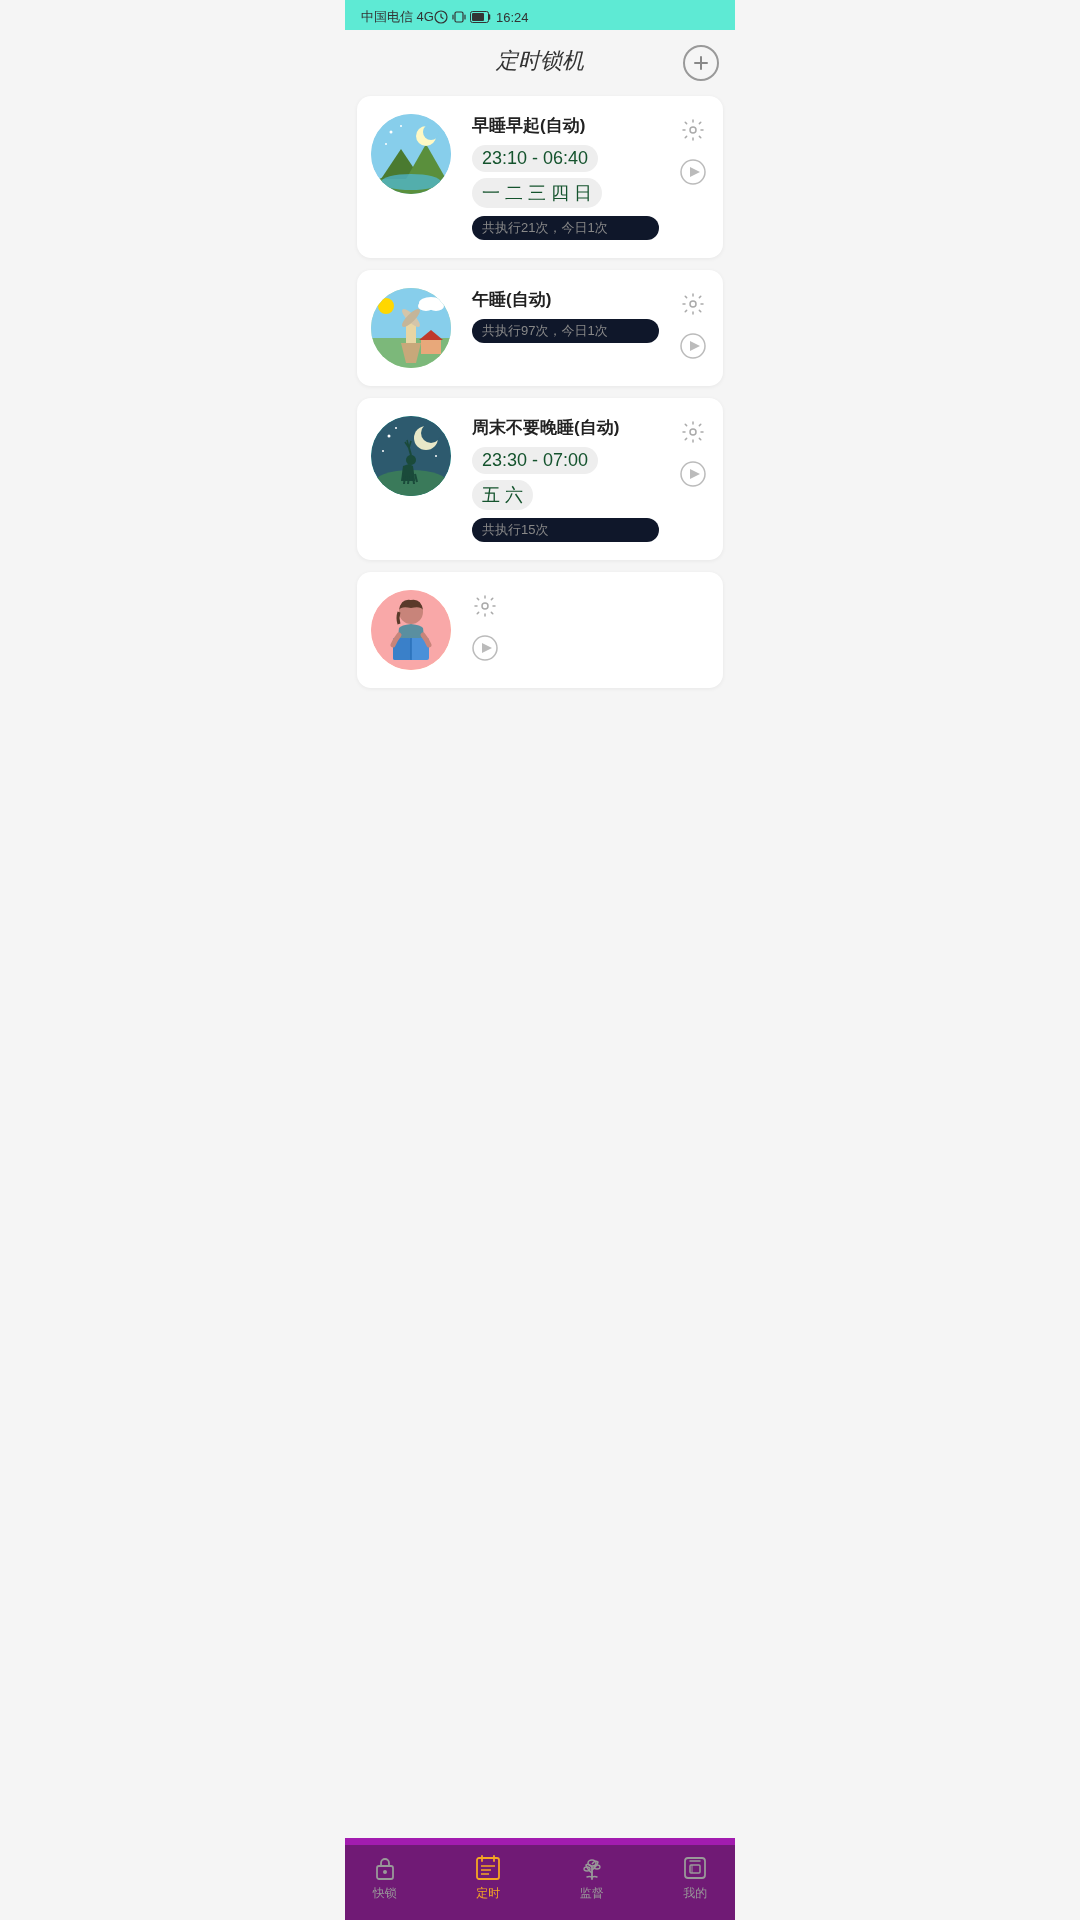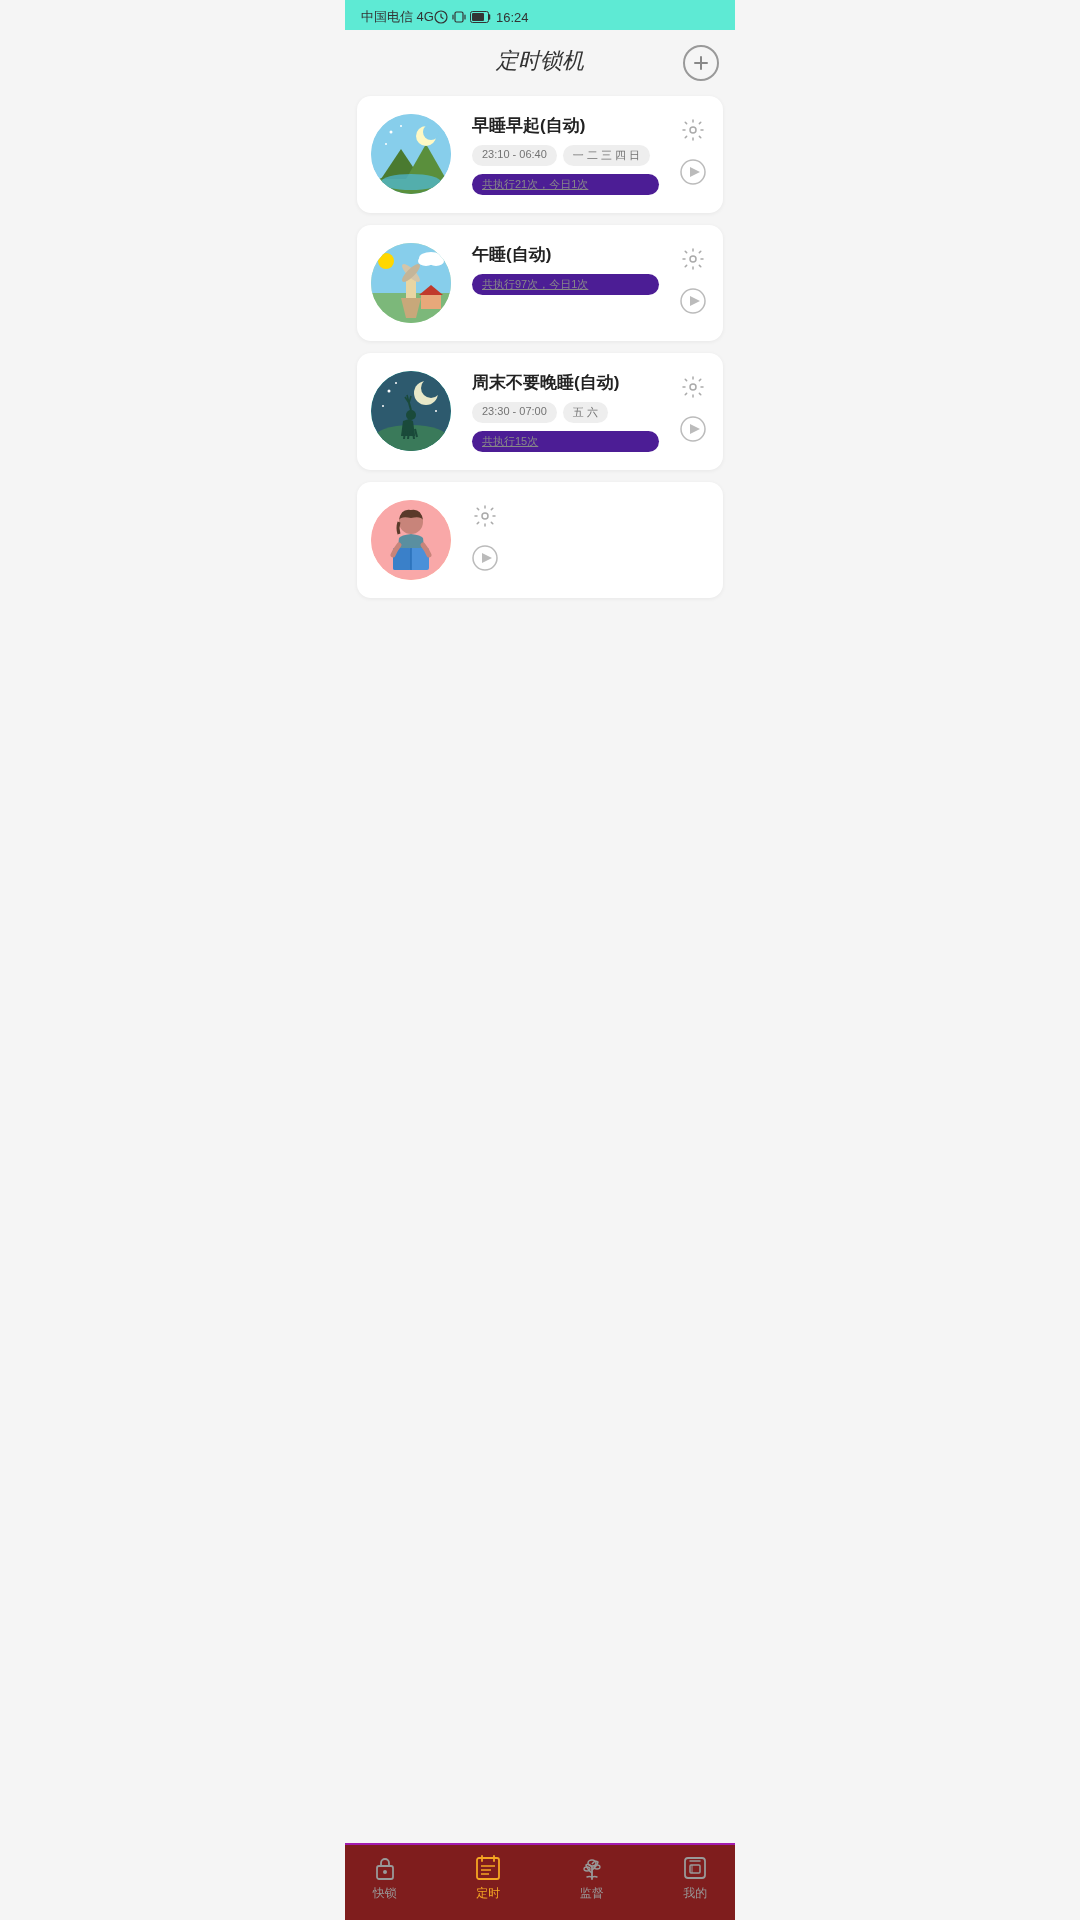--- a/index.html
+++ b/index.html
@@ -101,31 +101,30 @@
     }
     .card-tags {
       display: flex;
       flex-wrap: wrap;
       gap: 6px;
     }
     .tag {
       background: #eee;
       border-radius: 20px;
       padding: 3px 10px;
-      font-size: 11px;
-      color: #737373;
+      font-size: 18px;
+      color: #14532d;
     }
     .card-stat {
-      font-size: 11px;
+      font-size: 13px;
       color: #888;
-      background: #4c1d95;
+      background: #0f172a;
       border-radius: 20px;
       padding: 3px 10px;
       display: inline-block;
-      text-decoration: underline;
     }
     .card-actions {
       display: flex;
       flex-direction: column;
       align-items: center;
       gap: 10px;
       margin-left: 4px;
     }
     .action-icon {
       width: 32px;
@@ -141,22 +140,22 @@
     
     svg { display: block; }
 
     
     .bottom-nav {
       position: fixed;
       bottom: 0;
       left: 50%;
       transform: translateX(-50%);
       width: 390px;
-      background: #7f1d1d;
-      border-top: 2px solid #a21caf;
+      background: #701a75;
+      border-top: 7px solid #a21caf;
       display: flex;
       justify-content: space-around;
       align-items: center;
       padding: 10px 0 18px;
       gap: 24px;
     }
     .nav-item {
       display: flex;
       flex-direction: column;
       align-items: center;

